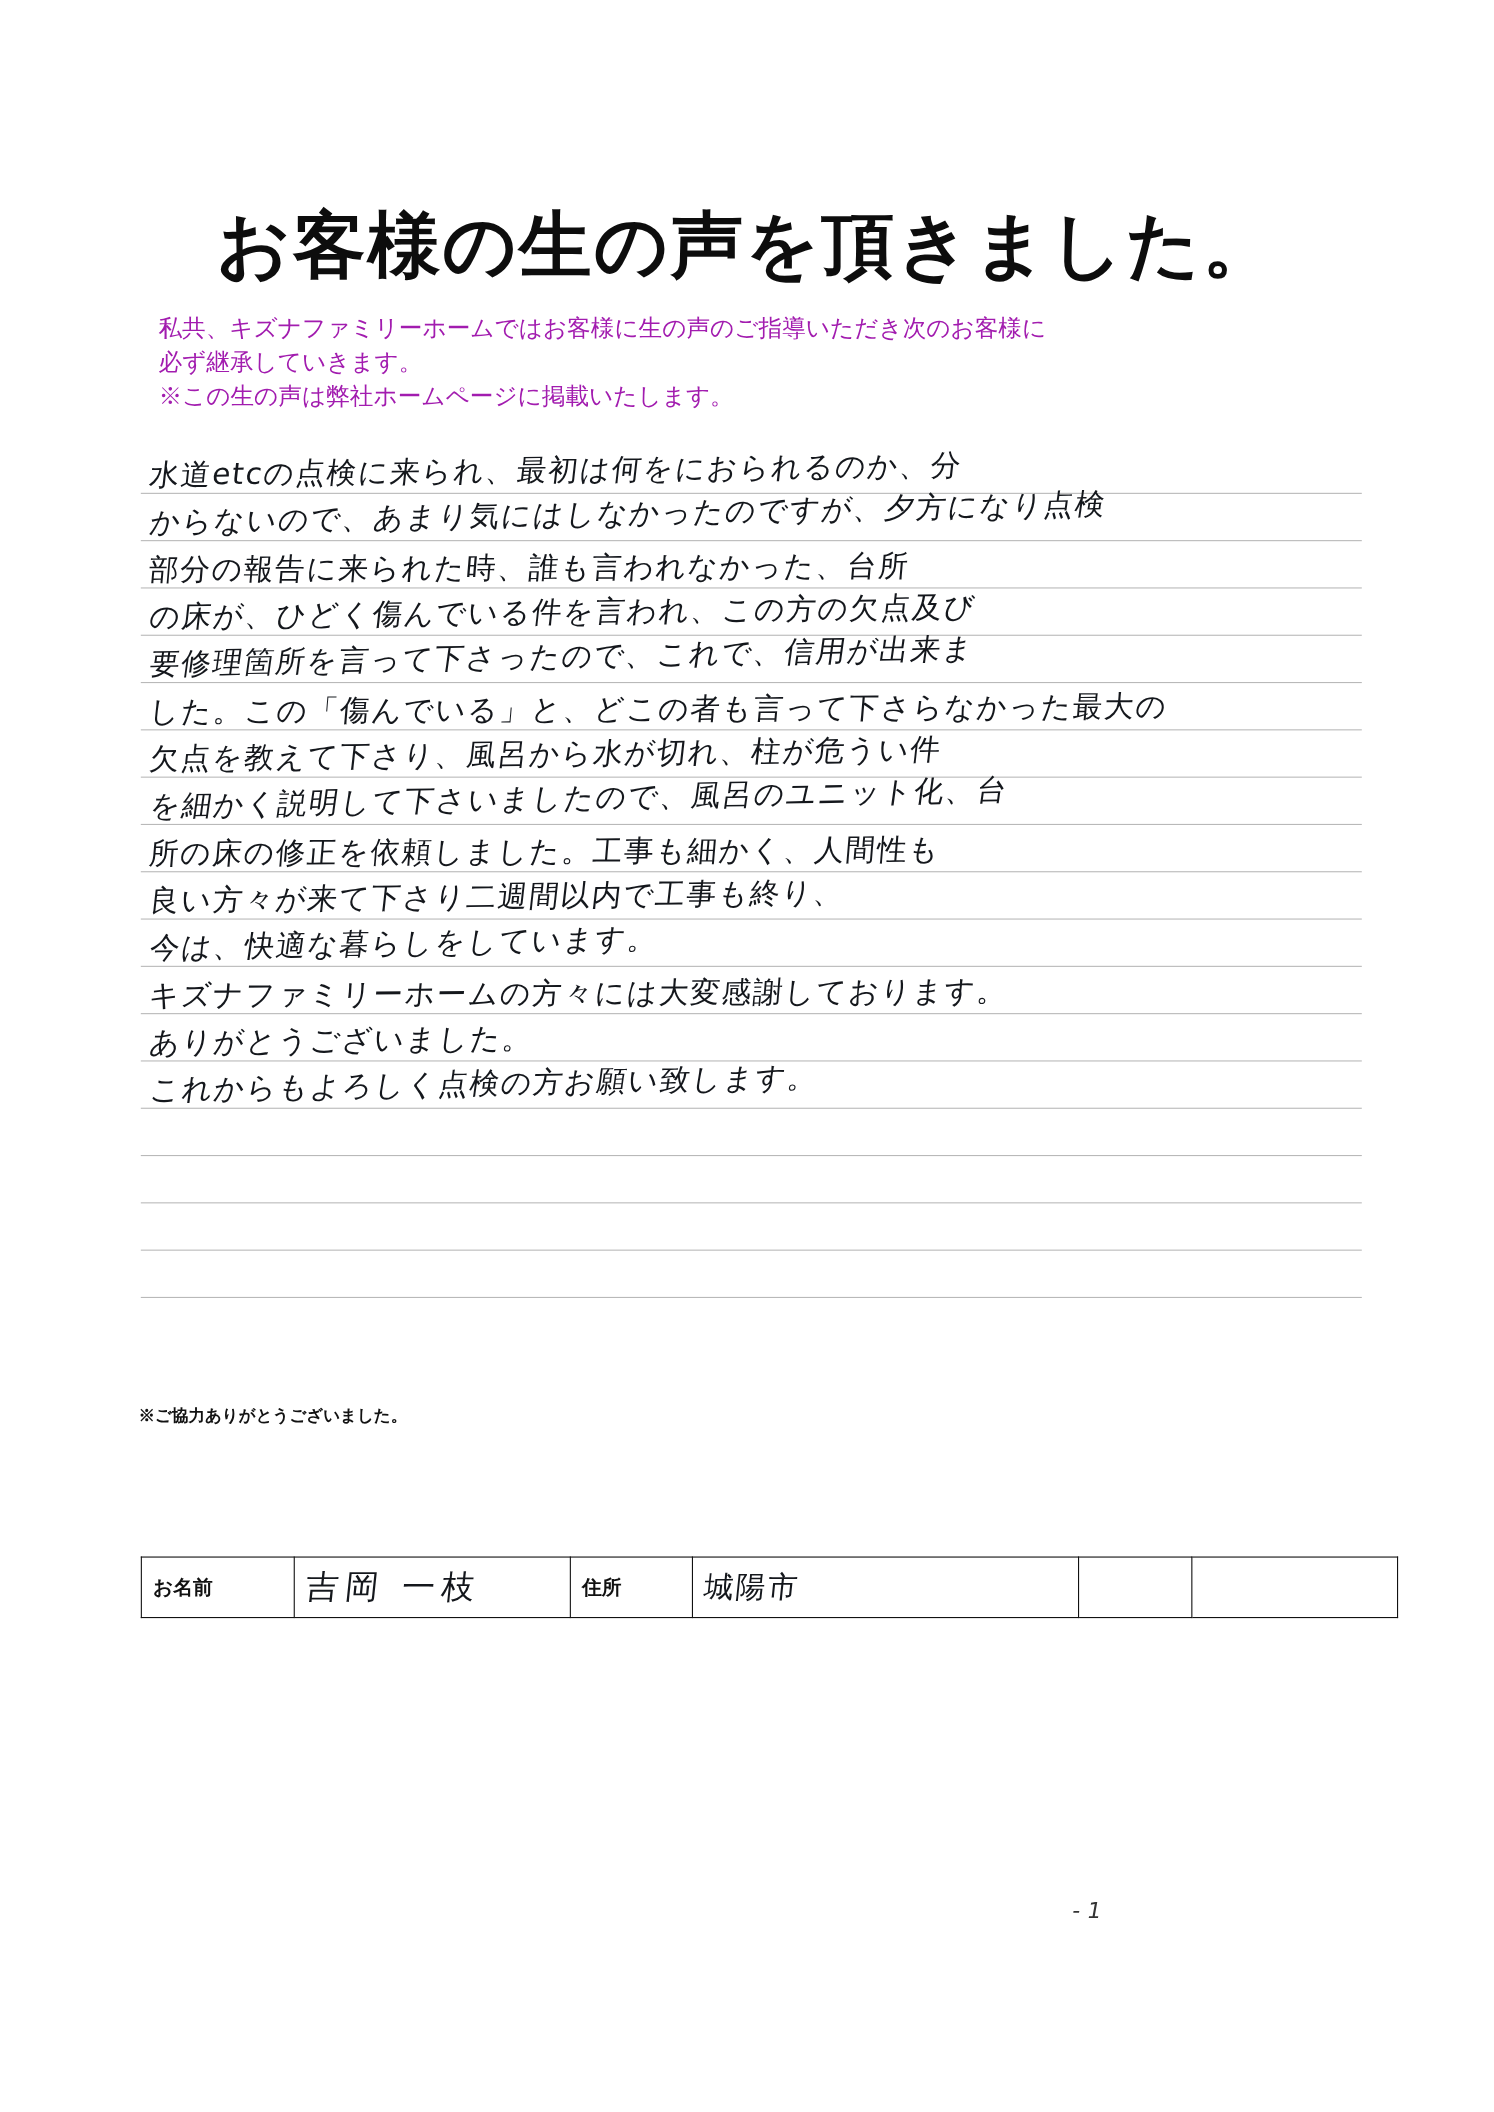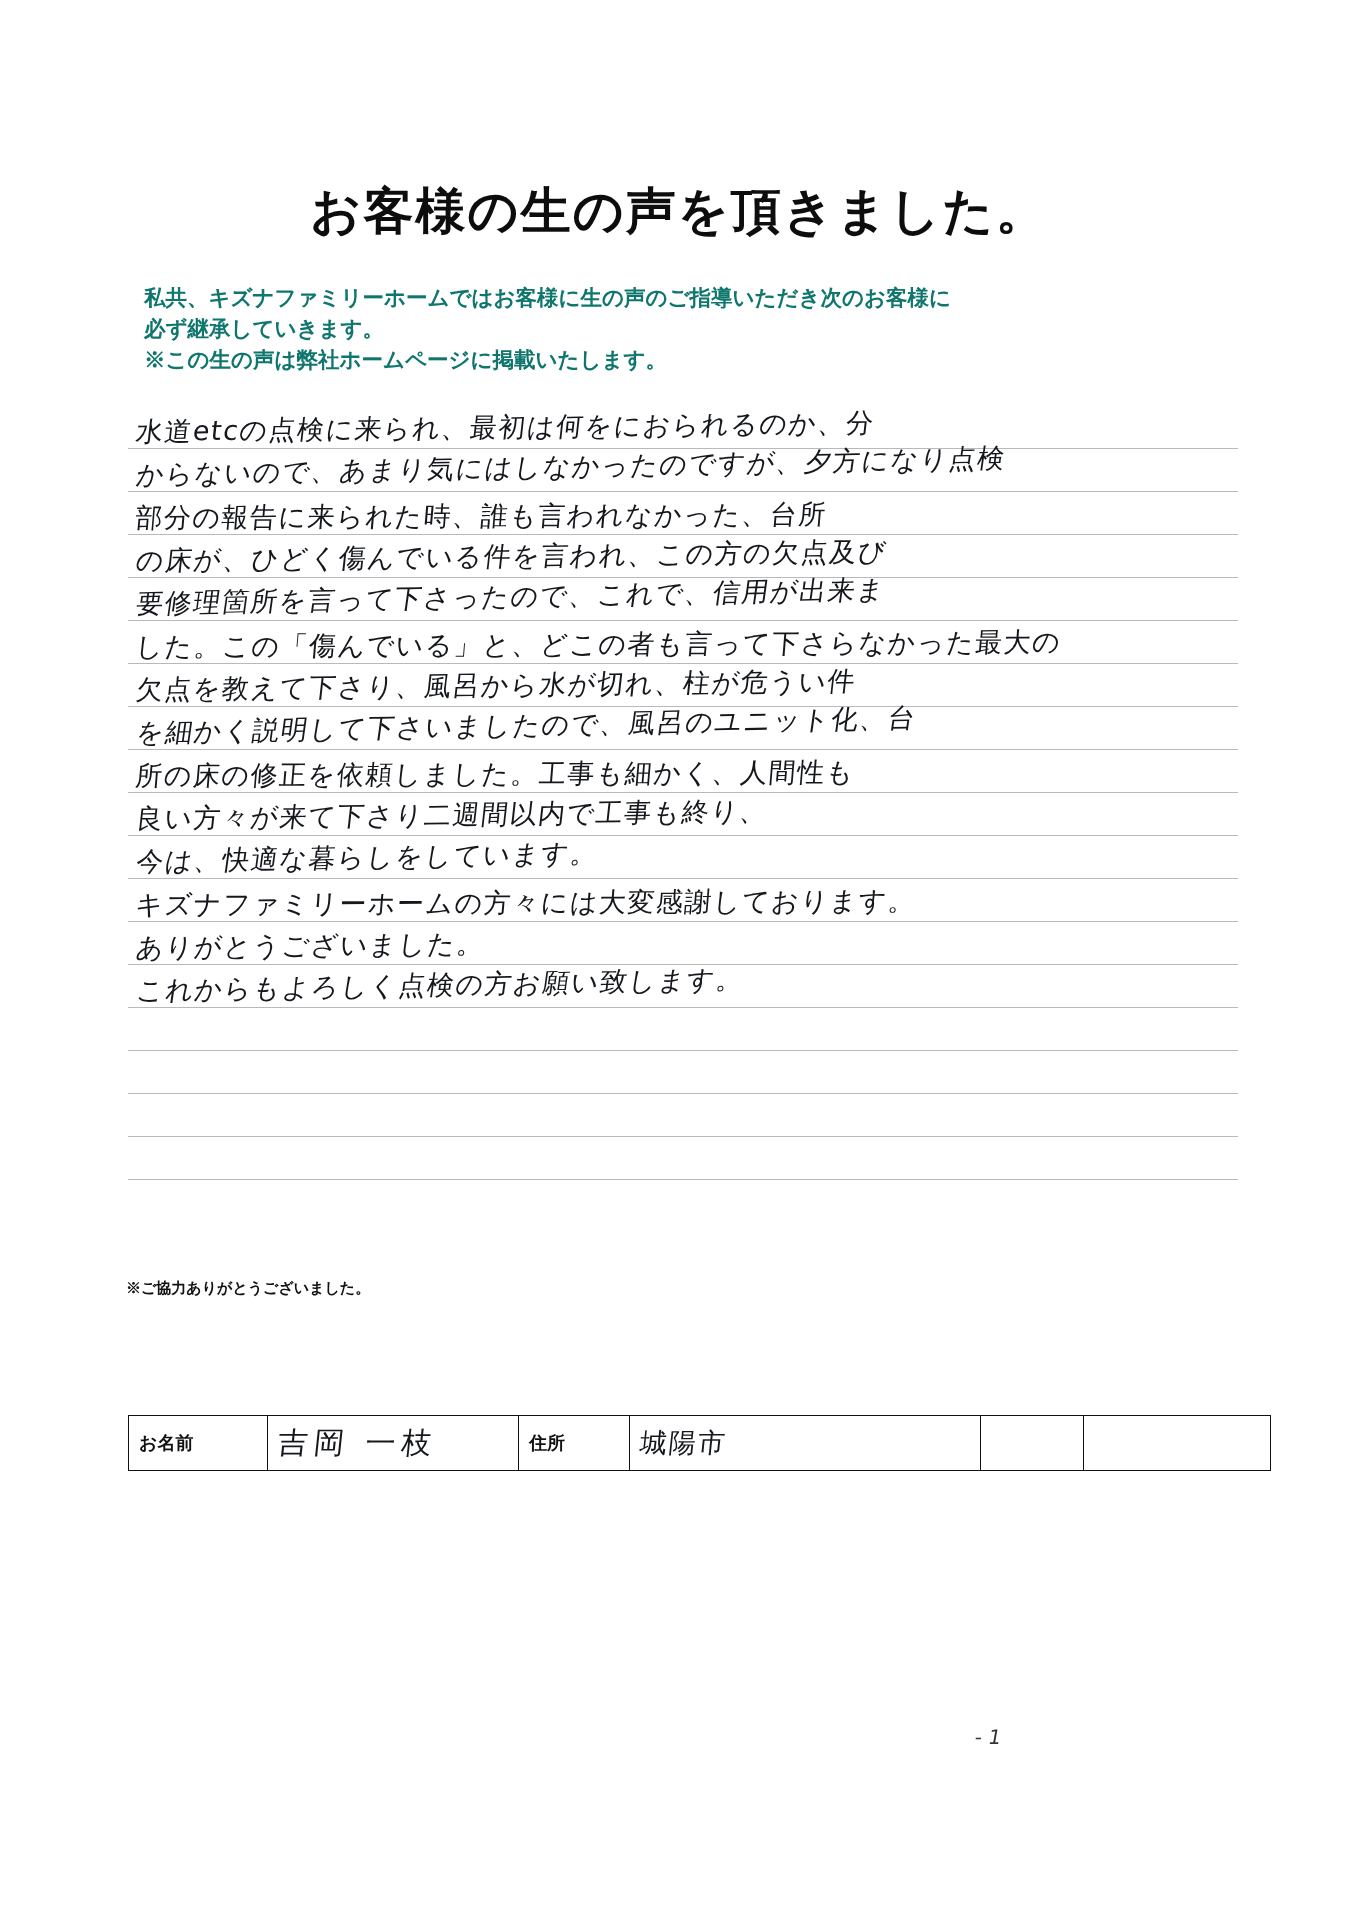--- a/index.html
+++ b/index.html
@@ -22,34 +22,34 @@
     height: 1920px;
   }
 
   
   .title {
     position: absolute;
     left: 0;
     top: 178px;
     width: 1358px;
     text-align: center;
-    font-size: 50px;
+    font-size: 66px;
     font-weight: bold;
     letter-spacing: 2px;
     color: #0d0d0d;
   }
   .intro {
     position: absolute;
     left: 144px;
     top: 283px;
     width: 1100px;
     font-size: 21.5px;
     line-height: 31px;
-    font-weight: bold;
-    color: #0f766e;
+    font-weight: normal;
+    color: #a21caf;
   }
   .intro div { white-space: nowrap; }
 
   
   .writing-area {
     position: absolute;
     left: 128px;
     top: 404px;
     width: 1110px;
     height: 775px;

